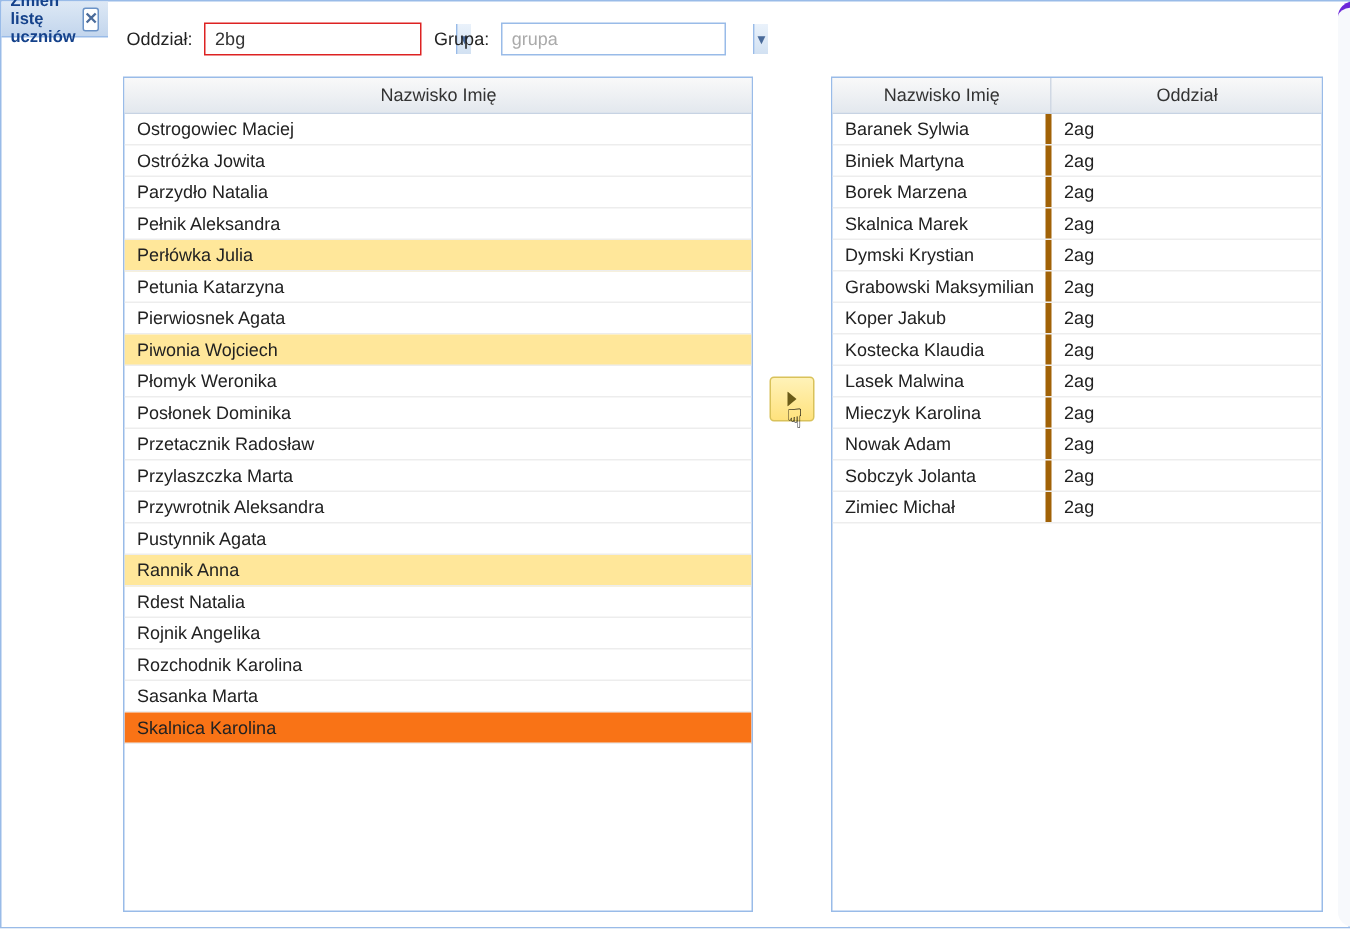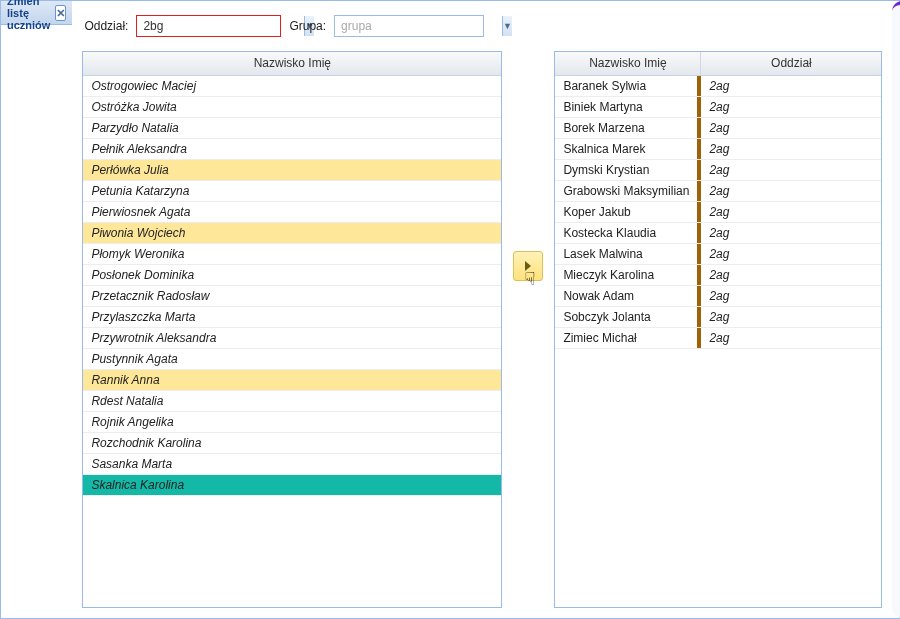--- a/index.html
+++ b/index.html
@@ -133,23 +133,23 @@
     cursor: default;
   }
   .row .cell {
     padding: 3px 8px;
     font-size: 12px;
     color: #222;
     border-right: 4px solid #a16207;
     overflow: hidden;
     white-space: nowrap;
   }
-  .row .cell:last-child { border-right: none; font-style: italic; }
+  .row .cell:last-child { border-right: none; }
   .row.sel-strong { background: #ffe79a; }
-  .row.sel-light { background: #14b8a6; }
+  .row.sel-light { background: #f97316; }
   .left .col, .left .cell { flex: 1; }
   .right .col.name, .right .cell.name { flex: 1; }
   .right .col.dept, .right .cell.dept { width: 180px; }
   .middle {
     width: 40px;
     display: flex;
     align-items: center;
     justify-content: center;
     padding-top: 200px;
     align-items: flex-start;

